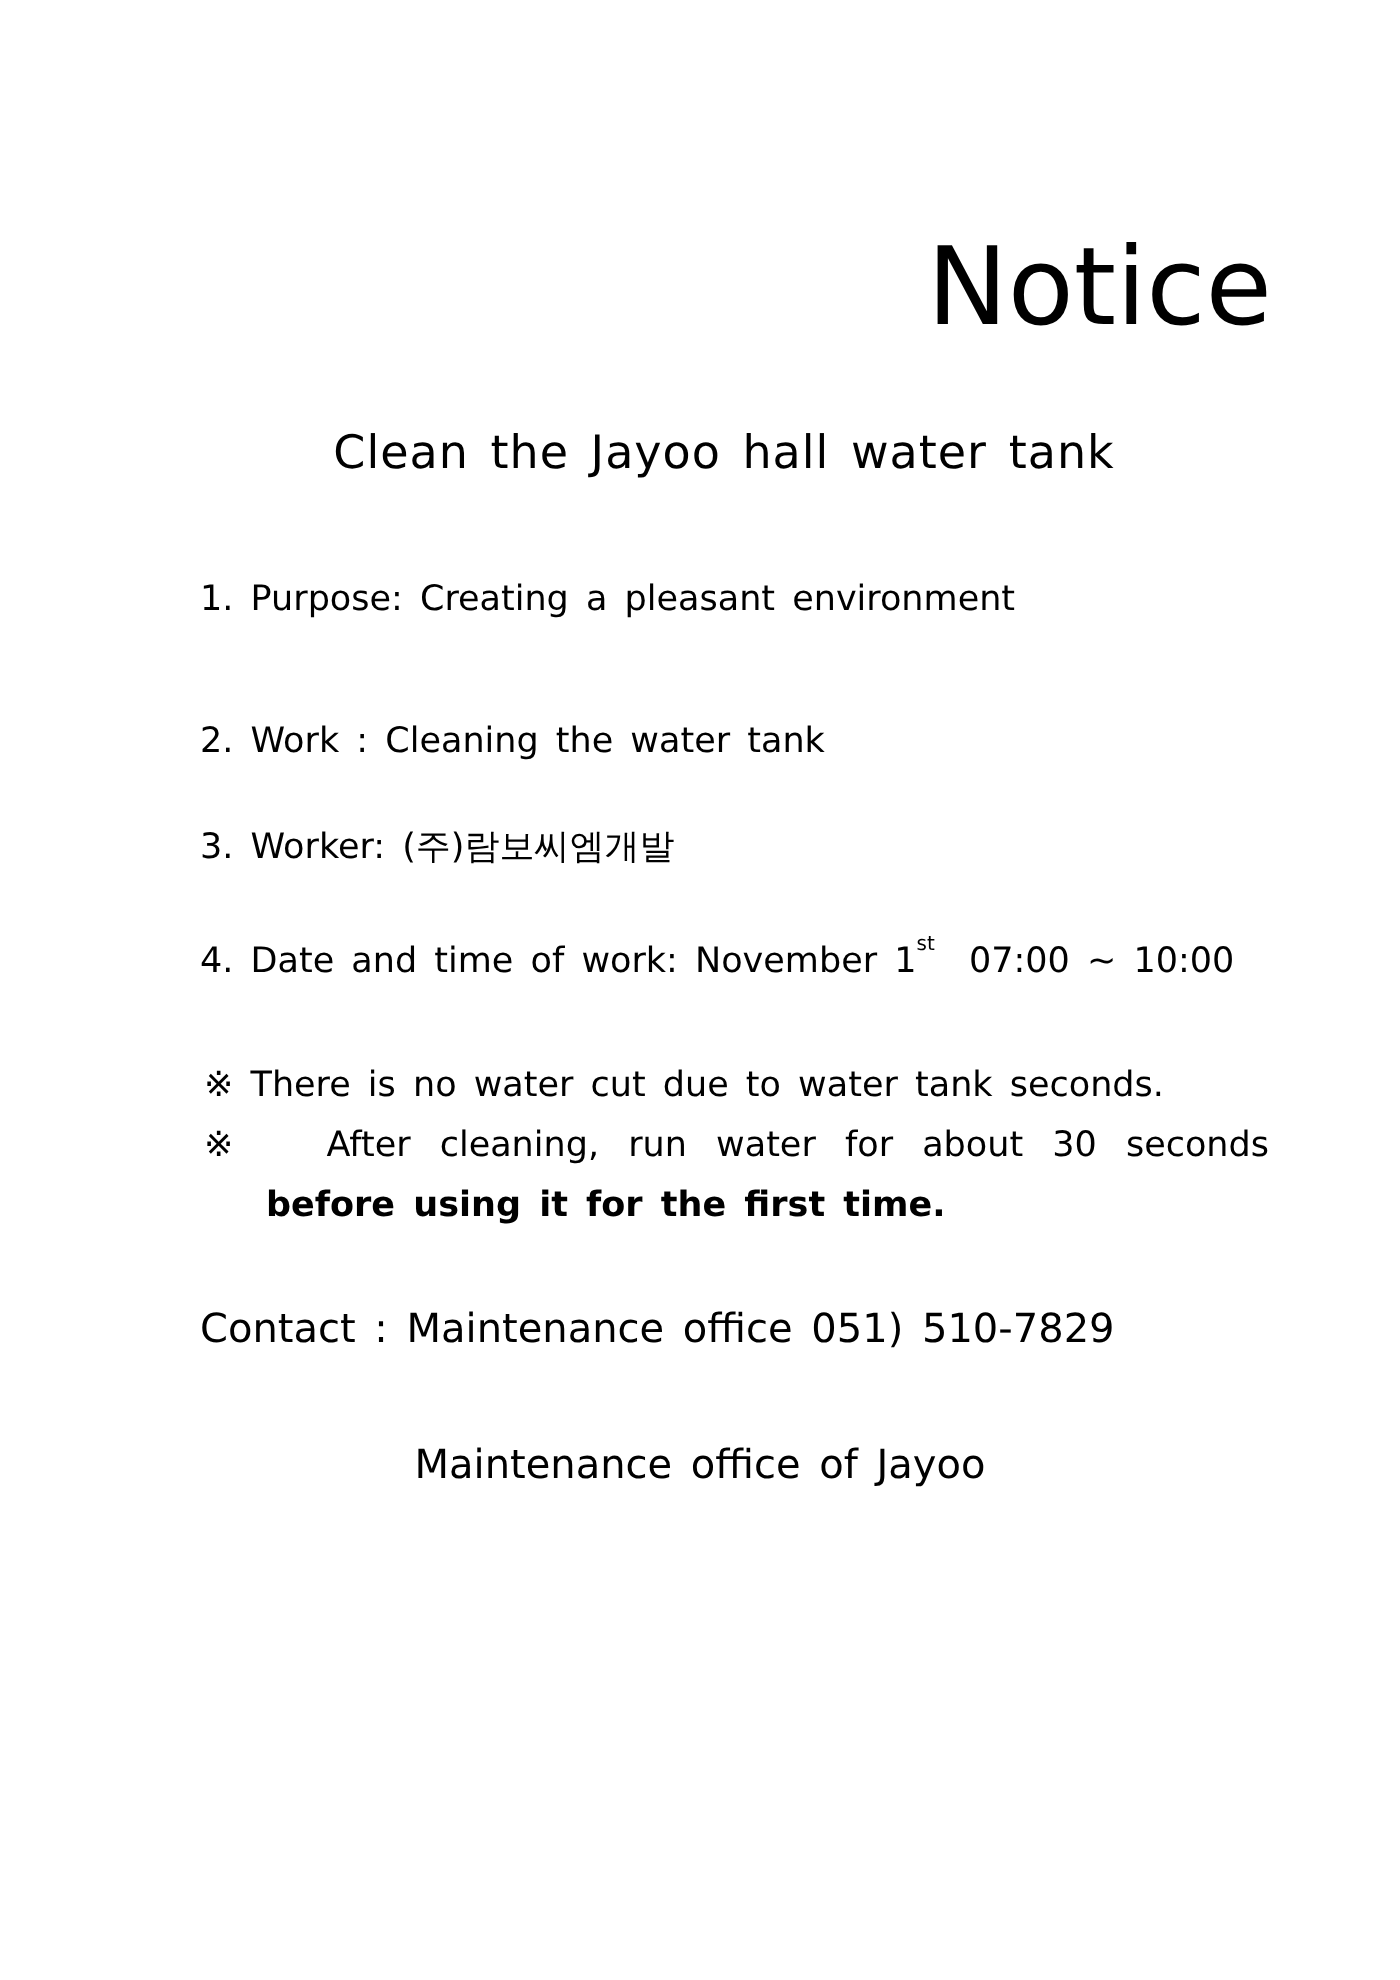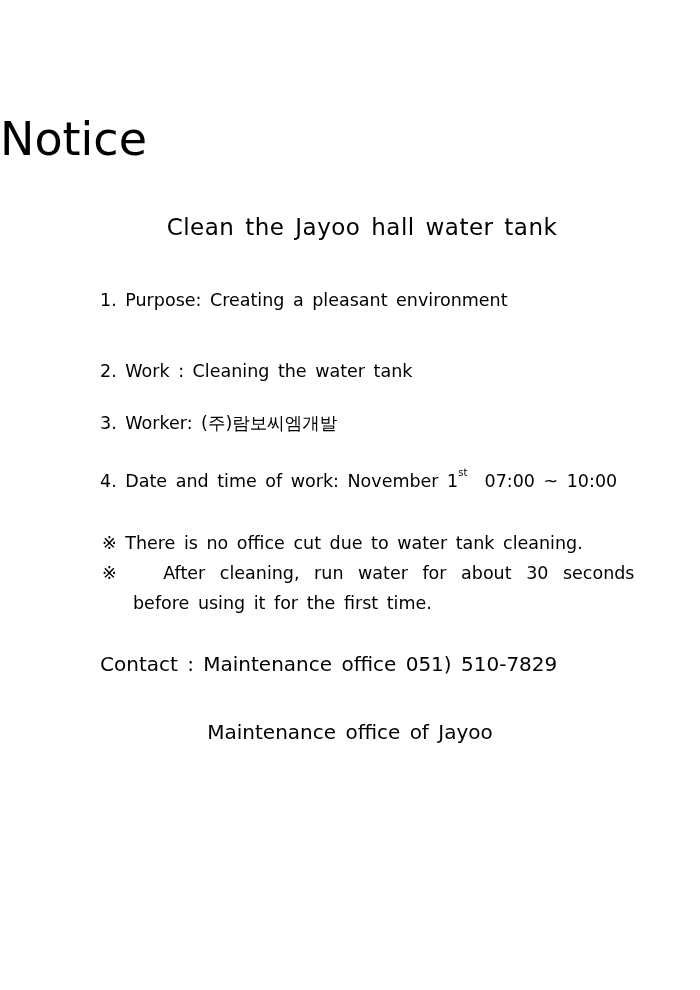--- a/index.html
+++ b/index.html
@@ -1,18 +1,18 @@
 <!DOCTYPE html>
 <html><head>
 <meta charset="utf-8">
 <style>
   html, body { margin:0; padding:0; background:#fff; }
   body { width:700px; height:990px; position:relative; font-family:"DejaVu Sans", sans-serif; color:#000; overflow:hidden; }
   .abs { position:absolute; white-space:nowrap; }
-  .title { left:0; width:636px; text-align:left; top:112px; font-size:46px; }
+  .title { left:0; width:636px; text-align:right; top:112px; font-size:54px; }
   .subtitle { left:0; width:700px; text-align:center; top:214px; font-size:23px; letter-spacing:0.5px; word-spacing:3px;padding-left:12px; }
   .item { left:100px; font-size:17.5px; word-spacing:3px; }
   .note { font-size:17.5px; word-spacing:3px; }
   .contact { left:100px; top:652px; font-size:20px; word-spacing:3px; }
   .footer { left:0; width:700px; text-align:center; top:720px; font-size:20px; word-spacing:3px; }
   sup { font-size:10px; vertical-align:top; position:relative; top:-4px; }
 </style>
 </head>
 <body>
 
@@ -32,23 +32,23 @@
     <span>3.</span>
     <span>Worker: (주)람보씨엠개발</span>
   </div>
   <div class="abs item" style="top:471px;">
     <span>4.</span>
     <span>Date and time of work: November 1</span><sup>st</sup><span style="white-space:pre;">  07:00 ~ 10:00</span>
   </div>
 
   <div class="abs note" style="left:102px; top:533px;">
     <span>※</span>
-    <span>There is no office cut due to water tank cleaning.</span>
+    <span>There is no water cut due to water tank seconds.</span>
   </div>
   <div class="abs note" style="left:102px; top:563px;">
     <span>※</span>
     <span style="word-spacing:9px;margin-left:38px;">After cleaning, run water for about 30 seconds</span>
   </div>
-  <div class="abs note" style="left:133px; top:593px;">before using it for the first time.</div>
+  <div class="abs note" style="left:133px; top:593px;font-weight:bold;">before using it for the first time.</div>
 
   <div class="abs contact">Contact : Maintenance office 051) 510-7829</div>
   <div class="abs footer">Maintenance office of Jayoo</div>
 </div>
 
 </body></html>

